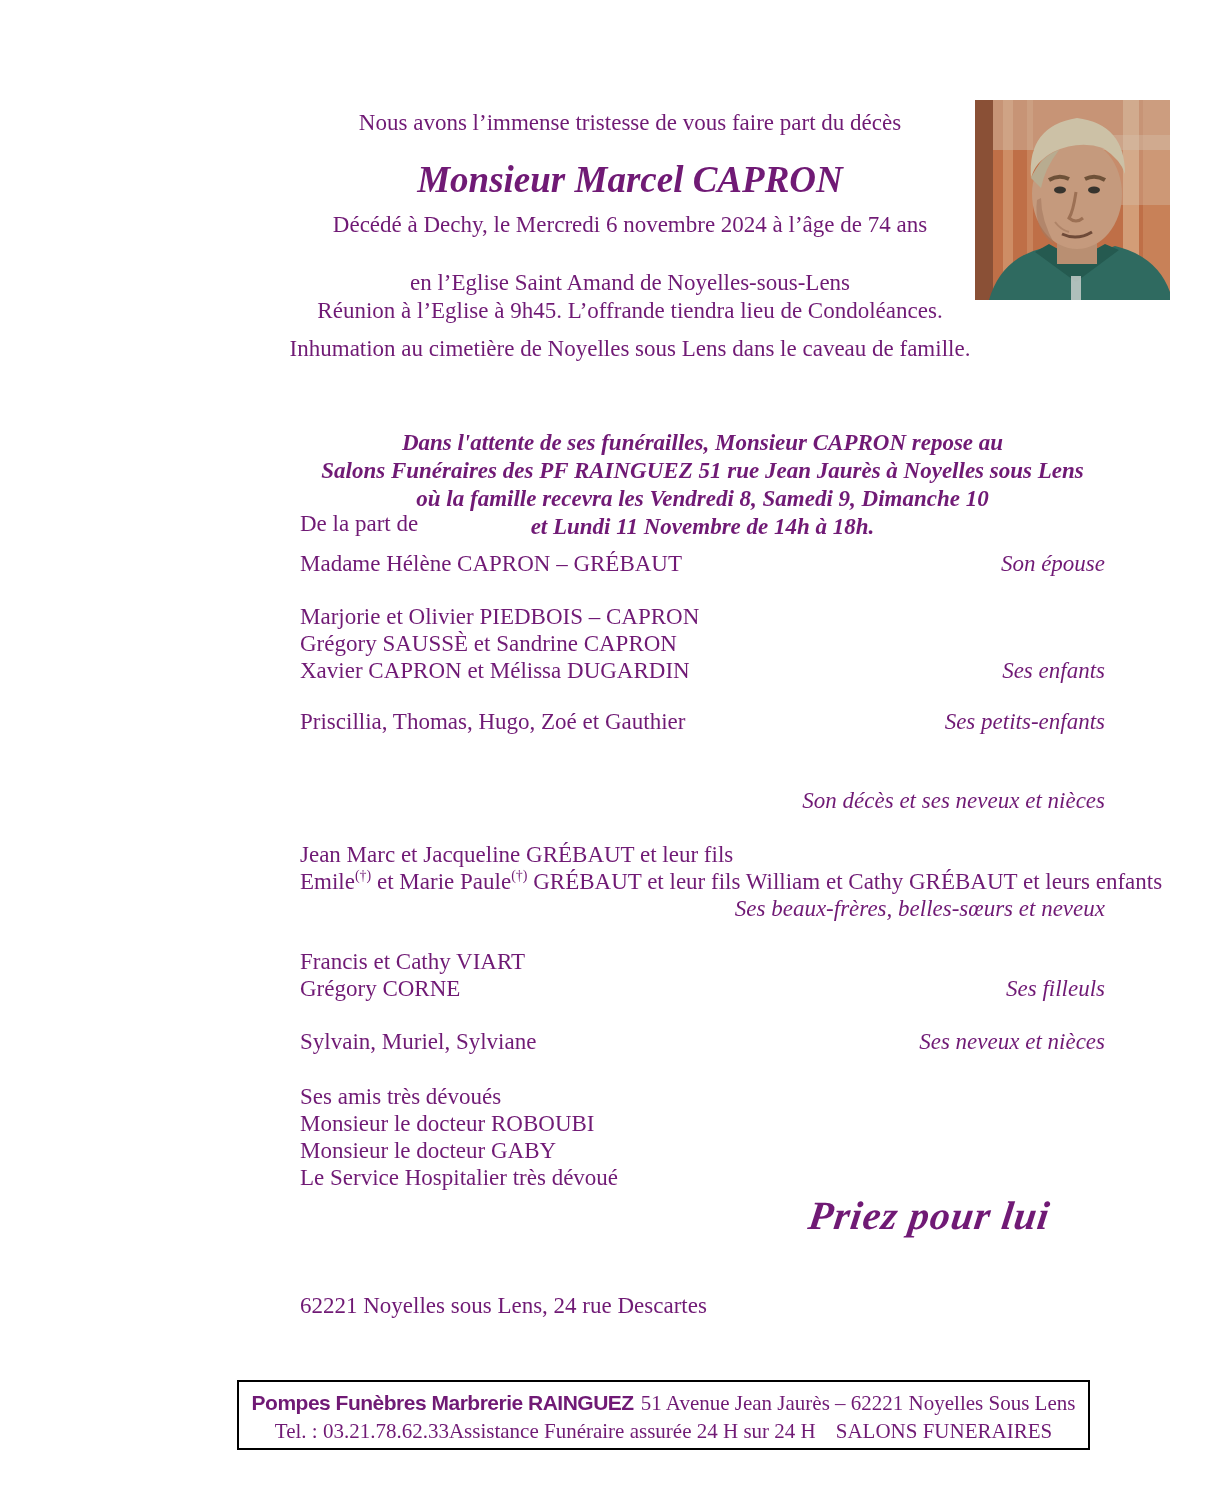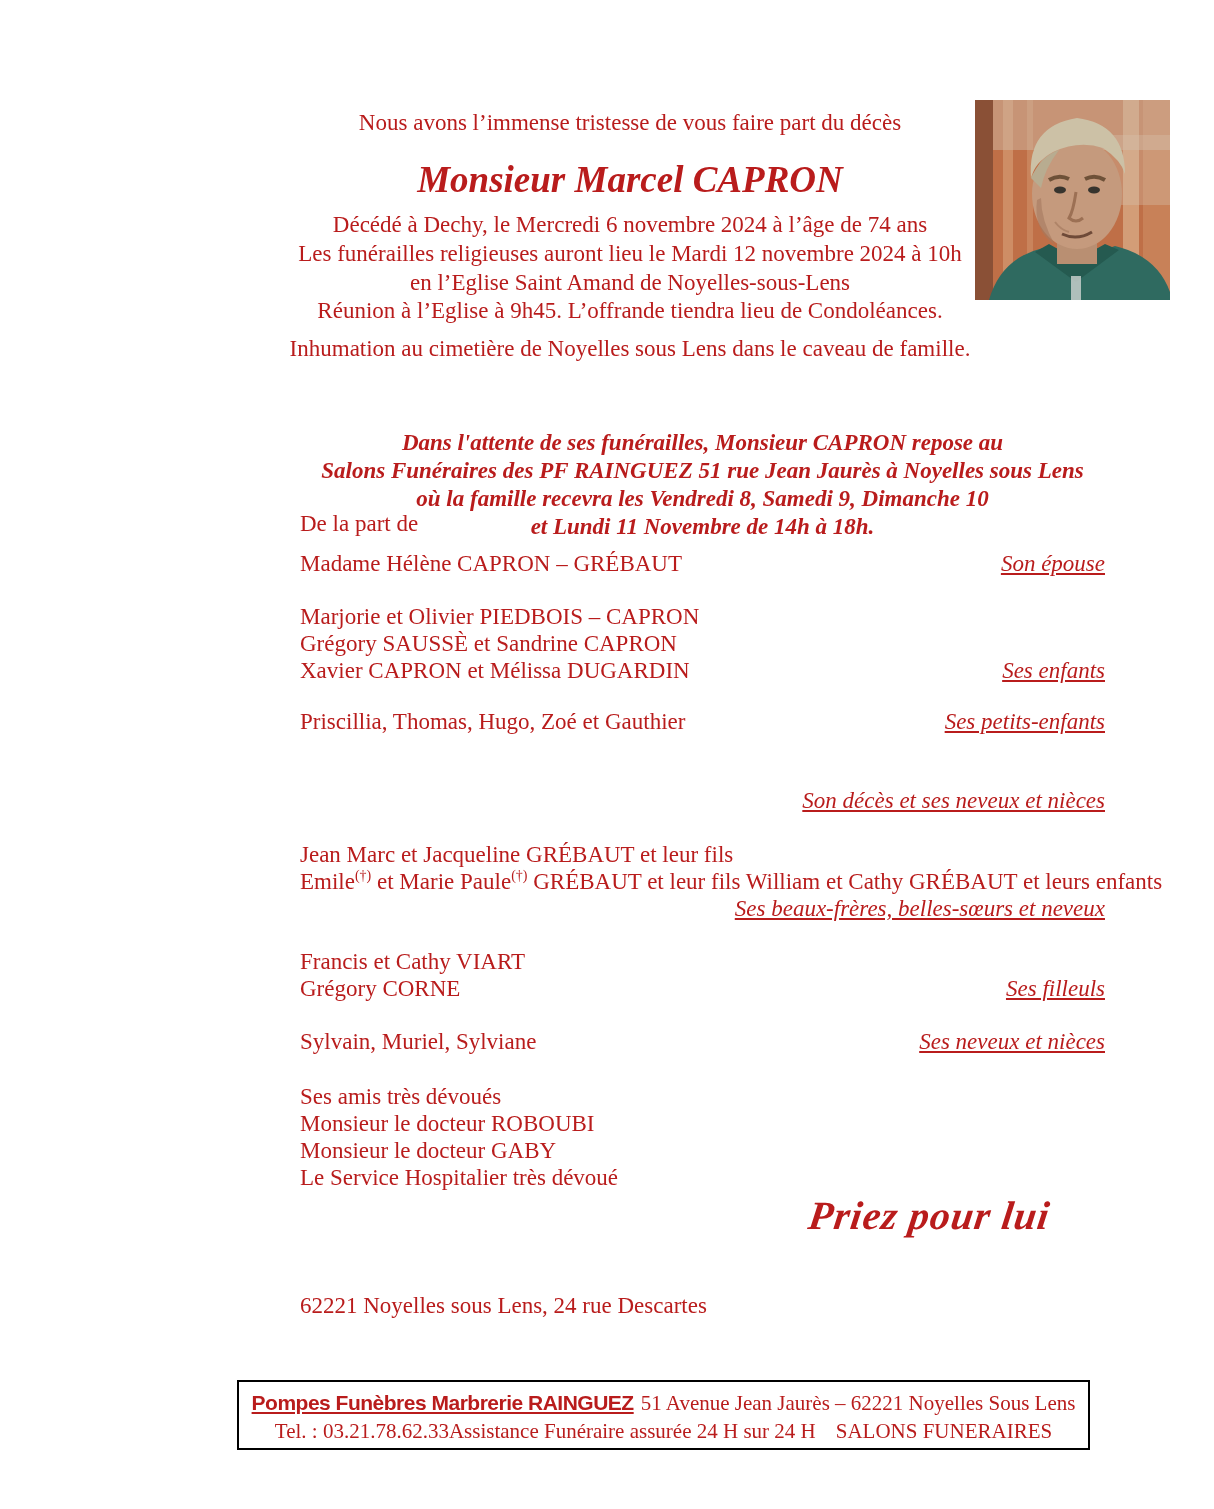--- a/index.html
+++ b/index.html
@@ -1,28 +1,28 @@
 <!DOCTYPE html>
 <html lang="fr"><head>
 <meta charset="utf-8">
 <style>
   html,body{margin:0;padding:0;background:#ffffff;}
   .page{
     position:relative;
     width:1214px;height:1509px;
     background:#ffffff;
     font-family:"Liberation Serif", serif;
-    color:#b91c1c;
+    color:#701a75;
     overflow:hidden;
   }
   .line{position:absolute;font-size:23px;white-space:nowrap;text-align:right;}
   .center-wide{left:50px;width:1160px;text-align:center;}
   .center-block{left:300px;width:805px;text-align:center;}
   .left-col{left:300px;}
-  .rlabel{position:absolute;right:109px;font-size:23px;font-style:italic;white-space:nowrap;text-align:center;text-decoration:underline;}
+  .rlabel{position:absolute;right:109px;font-size:23px;font-style:italic;white-space:nowrap;text-align:center;}
   .title{font-size:37px;font-weight:bold;font-style:italic;}
   .bolditalic{font-weight:bold;font-style:italic;margin-top:42px;}
   .prayer{
     position:absolute;top:1192px;right:164px;
     font-size:40px;font-style:italic;font-weight:bold;
     transform:skewX(-8deg);
     letter-spacing:1px;
     white-space:nowrap;
   }
   sup.dagger{font-size:14px;vertical-align:super;line-height:0;}
@@ -31,21 +31,21 @@
   }
   .footer-box{
     position:absolute;left:237px;top:1380px;width:853px;height:70px;
     border:2px solid #000000;
     box-sizing:border-box;
     text-align:center;
     font-size:21px;
     padding-top:7px;
   }
   .footer-line{line-height:28px;white-space:nowrap;}
-  .footer-company{font-family:"Liberation Sans", sans-serif;font-weight:bold;letter-spacing:-0.5px;text-decoration:underline;}
+  .footer-company{font-family:"Liberation Sans", sans-serif;font-weight:bold;letter-spacing:-0.5px;}
   .footer-addr{margin-left:7px;}
   .footer-salons{margin-left:20px;}
 </style>
 </head>
 <body>
 
 <div class="page">
 
   <div class="photo">
     <svg width="195" height="200" viewBox="0 0 195 200">
@@ -77,21 +77,20 @@
 
       <path d="M101,92 Q98,112 94,118 Q101,124 108,118" stroke="#9c7054" stroke-width="3" fill="none"></path>
       <path d="M87,134 Q102,141 117,132" stroke="#6e4a38" stroke-width="3" fill="none"></path>
       <path d="M80,122 Q86,130 94,132" stroke="#a57a5f" stroke-width="2" fill="none" opacity="0.7"></path>
     </svg>
   </div>
 
   <div class="line center-wide" style="top:110px">Nous avons l’immense tristesse de vous faire part du décès</div>
   <div class="line center-wide title" style="top:158px">Monsieur Marcel CAPRON</div>
   <div class="line center-wide" style="top:212px">Décédé à Dechy, le Mercredi 6 novembre 2024 à l’âge de 74 ans</div>
-  <div class="line center-wide" style="top:241px">Les funérailles religieuses auront lieu le Mardi 12 novembre 2024 à 10h</div>
   <div class="line center-wide" style="top:270px">en l’Eglise Saint Amand de Noyelles-sous-Lens</div>
   <div class="line center-wide" style="top:298px">Réunion à l’Eglise à 9h45. L’offrande tiendra lieu de Condoléances.</div>
   <div class="line center-wide" style="top:336px">Inhumation au cimetière de Noyelles sous Lens dans le caveau de famille.</div>
 
   <div class="line center-block bolditalic" style="top:388px">Dans l'attente de ses funérailles, Monsieur CAPRON repose au</div>
   <div class="line center-block bolditalic" style="top:416px">Salons Funéraires des PF RAINGUEZ 51 rue Jean Jaurès à Noyelles sous Lens</div>
   <div class="line center-block bolditalic" style="top:444px">où la famille recevra les Vendredi 8, Samedi 9, Dimanche 10</div>
   <div class="line center-block bolditalic" style="top:472px">et Lundi 11 Novembre de 14h à 18h.</div>
 
   <div class="line left-col" style="top:511px">De la part de</div>

